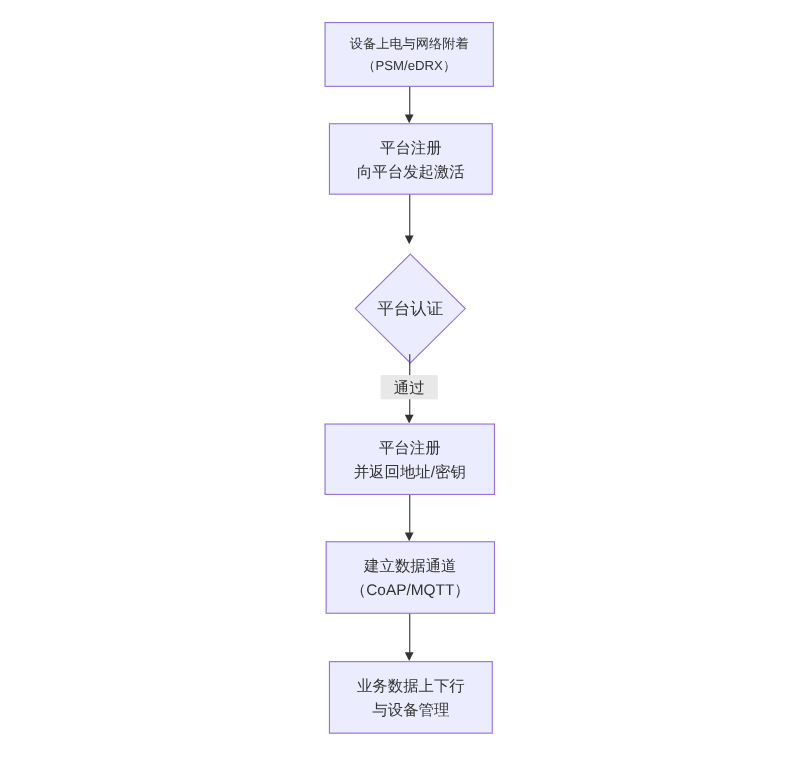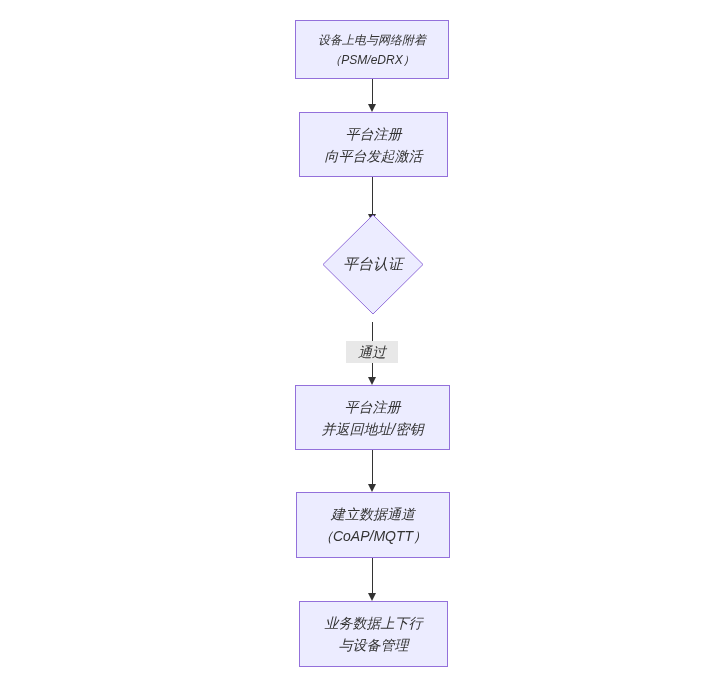--- a/index.html
+++ b/index.html
@@ -11,21 +11,20 @@
     height: 700px;
     background: #ffffff;
     font-family: "Liberation Sans", "DejaVu Sans", sans-serif;
   }
   .canvas {
     position: relative;
     width: 726px;
     height: 700px;
     background: var(--background, #ffffff);
     overflow: hidden;
-    font-style: italic;
   }
   .node {
     position: absolute;
     box-sizing: border-box;
     background: var(--node-fill, #ECECFF);
     border: 1px solid var(--node-border, #9370DB);
     color: var(--text, #333333);
     display: flex;
     flex-direction: column;
     align-items: center;
@@ -37,21 +36,21 @@
     line-height: 22px;
     white-space: nowrap;
   }
   .node.small-text .line {
     font-size: 12px;
     line-height: 20px;
   }
   .diamond-wrap {
     position: absolute;
     left: 322px;
-    top: 214px;
+    top: 230px;
     width: 102px;
     height: 101px;
   }
   .diamond-wrap svg {
     position: absolute;
     left: 0;
     top: 0;
     display: block;
   }
   .diamond-label {

